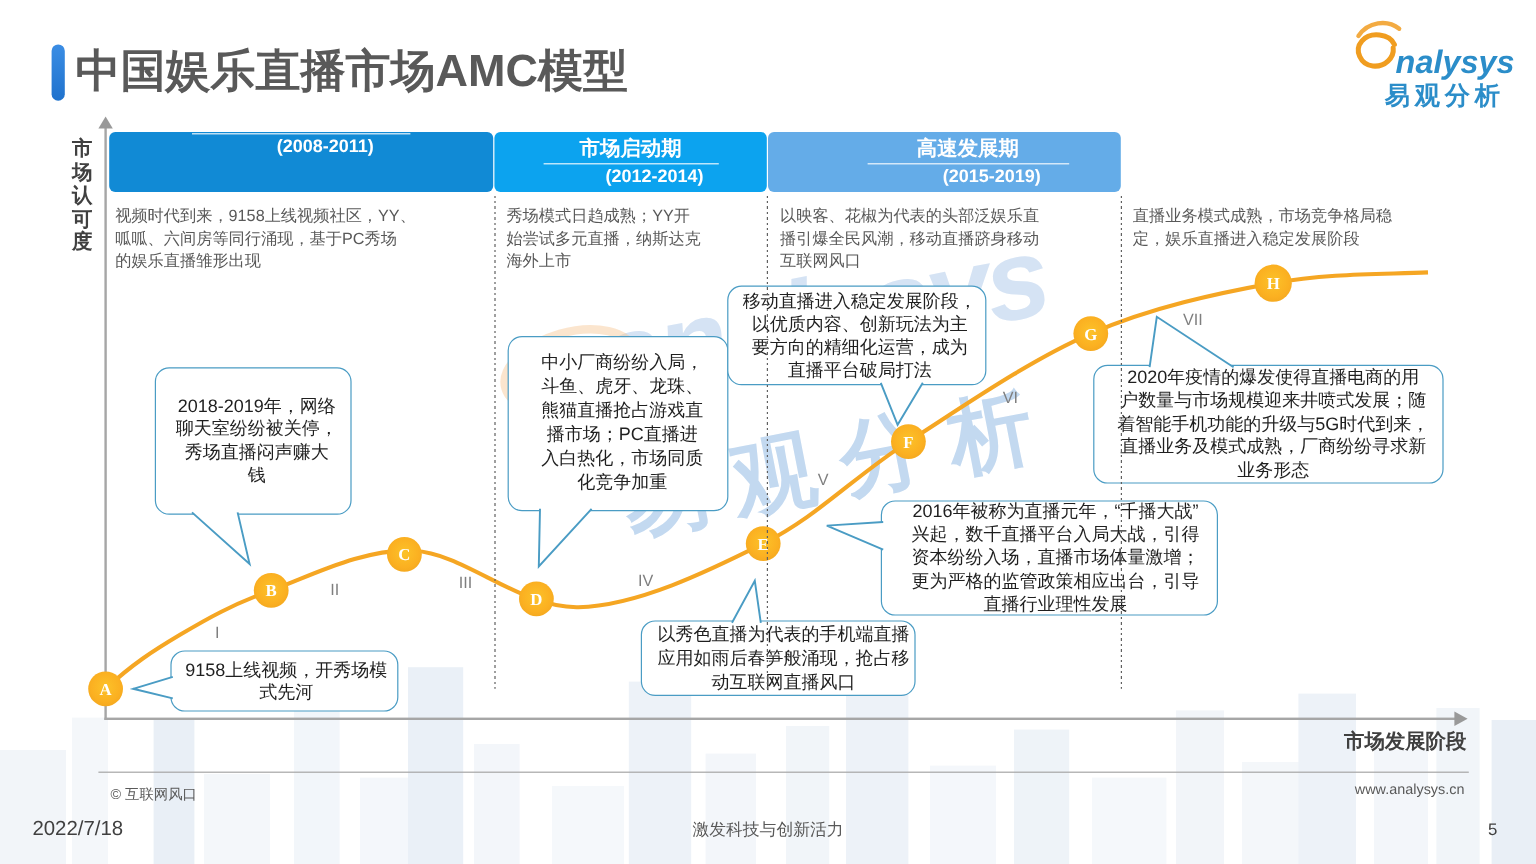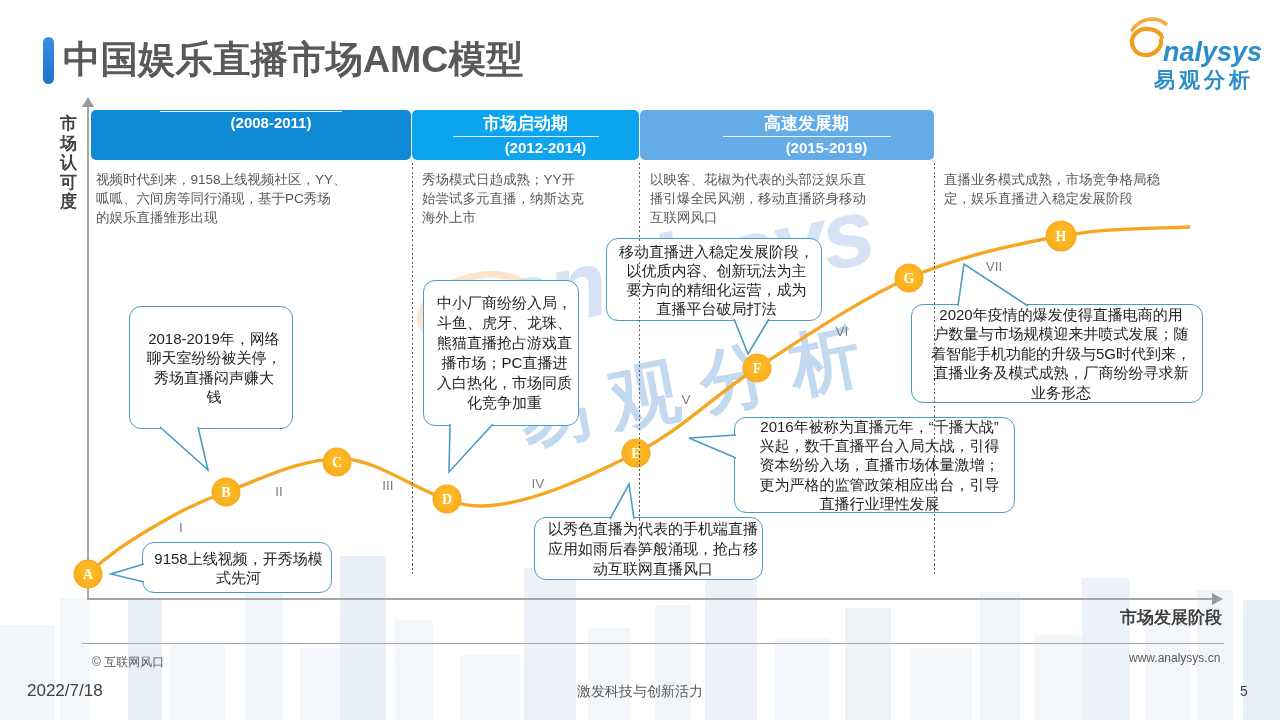--- a/index.html
+++ b/index.html
@@ -47,21 +47,21 @@
 
 
 #wm-cn { left:520px; top:374px; font-size:70px; font-weight:bold; color:#c3d9f0; letter-spacing:22px; transform:rotate(-11deg); transform-origin:0 50%; z-index:1; white-space:nowrap; }
 #wm-en { left:500px; top:247px; font-size:95px; font-weight:bold; font-style:italic; color:#d5e3f4; transform:rotate(-11deg); transform-origin:0 50%; z-index:1; white-space:nowrap; letter-spacing:-3px; }
 
 
 .co { background:#fff; border:1.6px solid #4a9cc4; border-radius:12px; font-size:15px; color:#1f1f1f; z-index:10; display:flex; align-items:center; }
 .co div { width:100%;text-align:center; }
 #co1 { left:142px; top:542px; width:190px; height:51px; line-height:19px; padding:2px 4px 2px 7px; }
 #co2 { left:129px; top:306px; width:164px; height:123px; line-height:19.5px; padding:2px 4px 2px 10px; }
-#co3 { left:423px; top:280px; width:156px; height:146px; line-height:20px; padding:2px 4px 2px 11px; }
+#co3 { left:423px; top:280px; width:184px; height:146px; line-height:20px; padding:2px 4px 2px 11px; }
 #co4 { left:606px; top:238px; width:216px; height:83px; line-height:19px; padding:2px 2px 2px 7px; }
 #co5 { left:534px; top:517px; width:229px; height:63px; line-height:20px; padding:2px 2px 2px 11px; }
 #co6 { left:734px; top:417px; width:281px; height:96px; line-height:19.2px; padding:2px 2px 2px 12px; }
 #co7 { left:911px; top:304px; width:292px; height:99px; line-height:19.6px; padding:2px 2px 2px 10px; }
 
 
 #footline { left:82px; top:643px; width:1142px; height:1px; background:#a6a6a6; }
 #copyr { left:92px; top:654px; font-size:12px; color:#595959; }
 #weburl { left:1129px; top:651px; font-size:12px; color:#595959; }
 #fdate { left:27px; top:681px; font-size:17px; color:#404040; }

